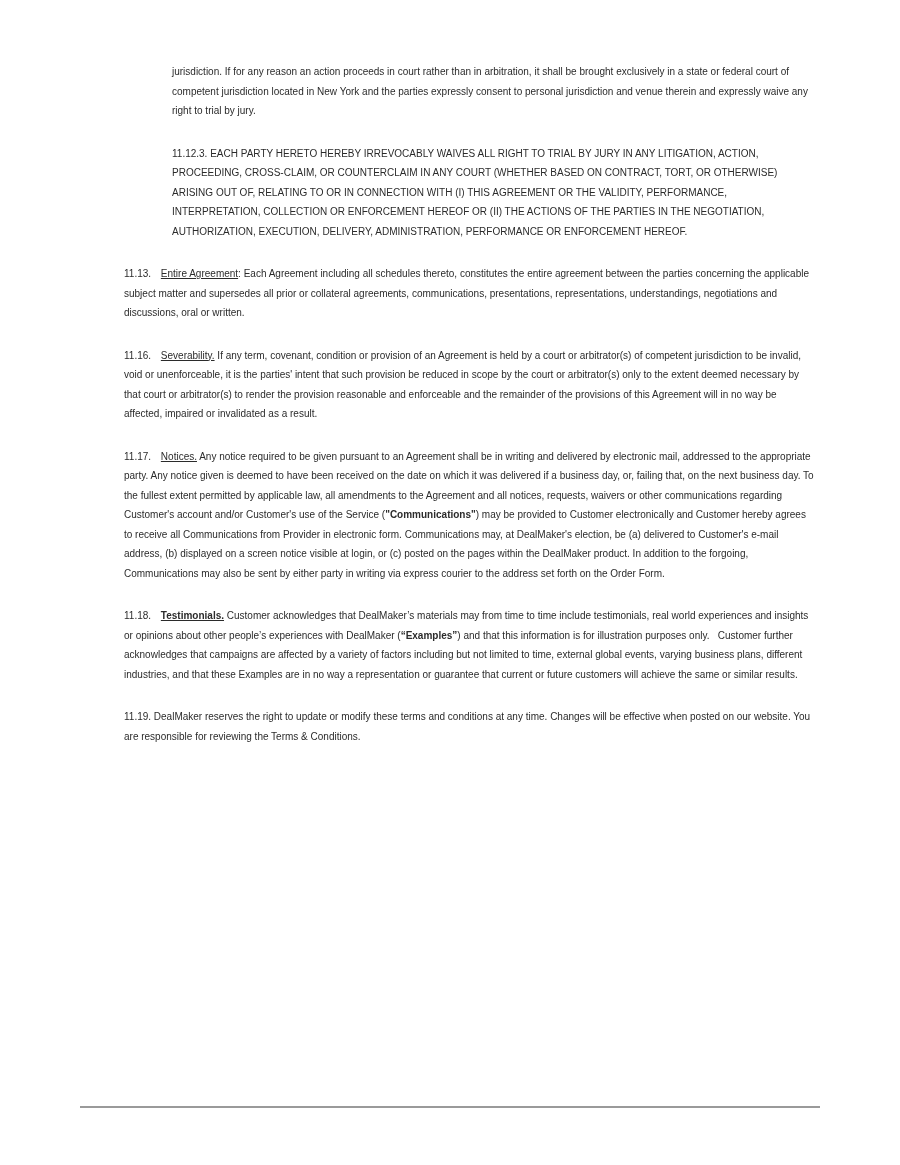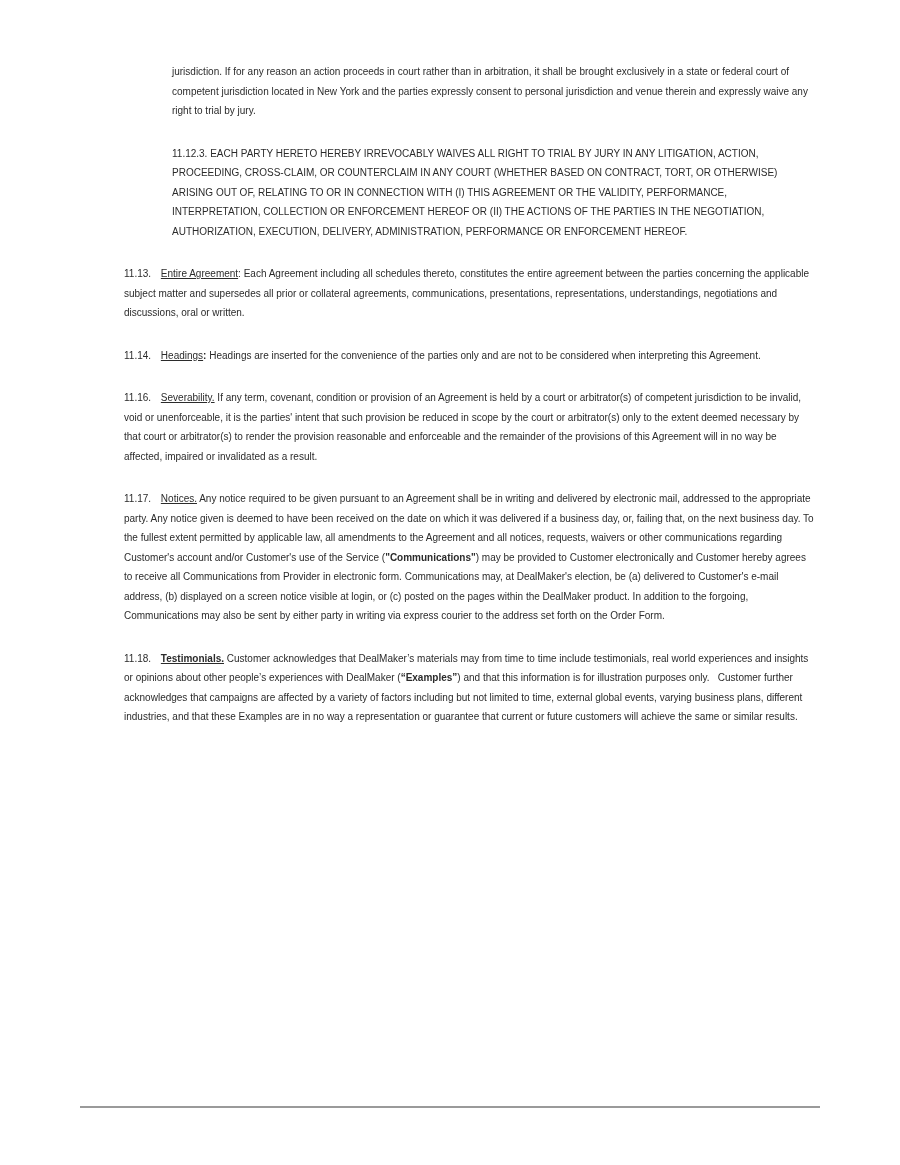--- a/index.html
+++ b/index.html
@@ -61,20 +61,20 @@
   }
 </style>
 </head>
 <body>
 
 <div class="page">
   <div class="doc-body">
       <p class="para indent"><span>jurisdiction. If for any reason an action proceeds in court rather than in arbitration, it shall be brought exclusively in a state or federal court of competent jurisdiction located in New York and the parties expressly consent to personal jurisdiction and venue therein and expressly waive any right to trial by jury.</span></p>
       <p class="para indent"><span>11.12.3. EACH PARTY HERETO HEREBY IRREVOCABLY WAIVES ALL RIGHT TO TRIAL BY JURY IN ANY LITIGATION, ACTION, PROCEEDING, CROSS-CLAIM, OR COUNTERCLAIM IN ANY COURT (WHETHER BASED ON CONTRACT, TORT, OR OTHERWISE) ARISING OUT OF, RELATING TO OR IN CONNECTION WITH (I) THIS AGREEMENT OR THE VALIDITY, PERFORMANCE, INTERPRETATION, COLLECTION OR ENFORCEMENT HEREOF OR (II) THE ACTIONS OF THE PARTIES IN THE NEGOTIATION, AUTHORIZATION, EXECUTION, DELIVERY, ADMINISTRATION, PERFORMANCE OR ENFORCEMENT HEREOF.</span></p>
       <p class="para"><span>11.13. </span><span class="u">Entire Agreement</span><span>: Each Agreement including all schedules thereto, constitutes the entire agreement between the parties concerning the applicable subject matter and supersedes all prior or collateral agreements, communications, presentations, representations, understandings, negotiations and discussions, oral or written.</span></p>
-      <p class="para"><span>11.14. </span><span class="u">Headings</span><span class="b">:</span><span> Headings are inserted for the convenience of the parties only and are not to be considered when interpreting this Agreement.</span></p>
       <p class="para"><span>11.16. </span><span class="u">Severability.</span><span> If any term, covenant, condition or provision of an Agreement is held by a court or arbitrator(s) of competent jurisdiction to be invalid, void or unenforceable, it is the parties' intent that such provision be reduced in scope by the court or arbitrator(s) only to the extent deemed necessary by that court or arbitrator(s) to render the provision reasonable and enforceable and the remainder of the provisions of this Agreement will in no way be affected, impaired or invalidated as a result.</span></p>
       <p class="para"><span>11.17. </span><span class="u">Notices.</span><span> Any notice required to be given pursuant to an Agreement shall be in writing and delivered by electronic mail, addressed to the appropriate party. Any notice given is deemed to have been received on the date on which it was delivered if a business day, or, failing that, on the next business day. To the fullest extent permitted by applicable law, all amendments to the Agreement and all notices, requests, waivers or other communications regarding Customer's account and/or Customer's use of the Service (</span><span class="b">"Communications"</span><span>) may be provided to Customer electronically and Customer hereby agrees to receive all Communications from Provider in electronic form. Communications may, at DealMaker's election, be (a) delivered to Customer's e-mail address, (b) displayed on a screen notice visible at login, or (c) posted on the pages within the DealMaker product. In addition to the forgoing, Communications may also be sent by either party in writing via express courier to the address set forth on the Order Form.</span></p>
       <p class="para"><span>11.18. </span><span class="u b">Testimonials.</span><span> Customer acknowledges that DealMaker’s materials may from time to time include testimonials, real world experiences and insights or opinions about other people’s experiences with DealMaker (</span><span class="b i">“Examples”</span><span>) and that this information is for illustration purposes only.&nbsp; &nbsp;Customer further acknowledges that campaigns are affected by a variety of factors including but not limited to time, external global events, varying business plans, different industries, and that these Examples are in no way a representation or guarantee that current or future customers will achieve the same or similar results.</span></p>
+      <p class="para"><span>11.19. DealMaker reserves the right to update or modify these terms and conditions at any time. Changes will be effective when posted on our website. You are responsible for reviewing the Terms &amp; Conditions.</span></p>
     </div>
   <div class="footer-rule"></div>
   <div class="page-number">23/49</div>
 </div>
 
 </body></html>

